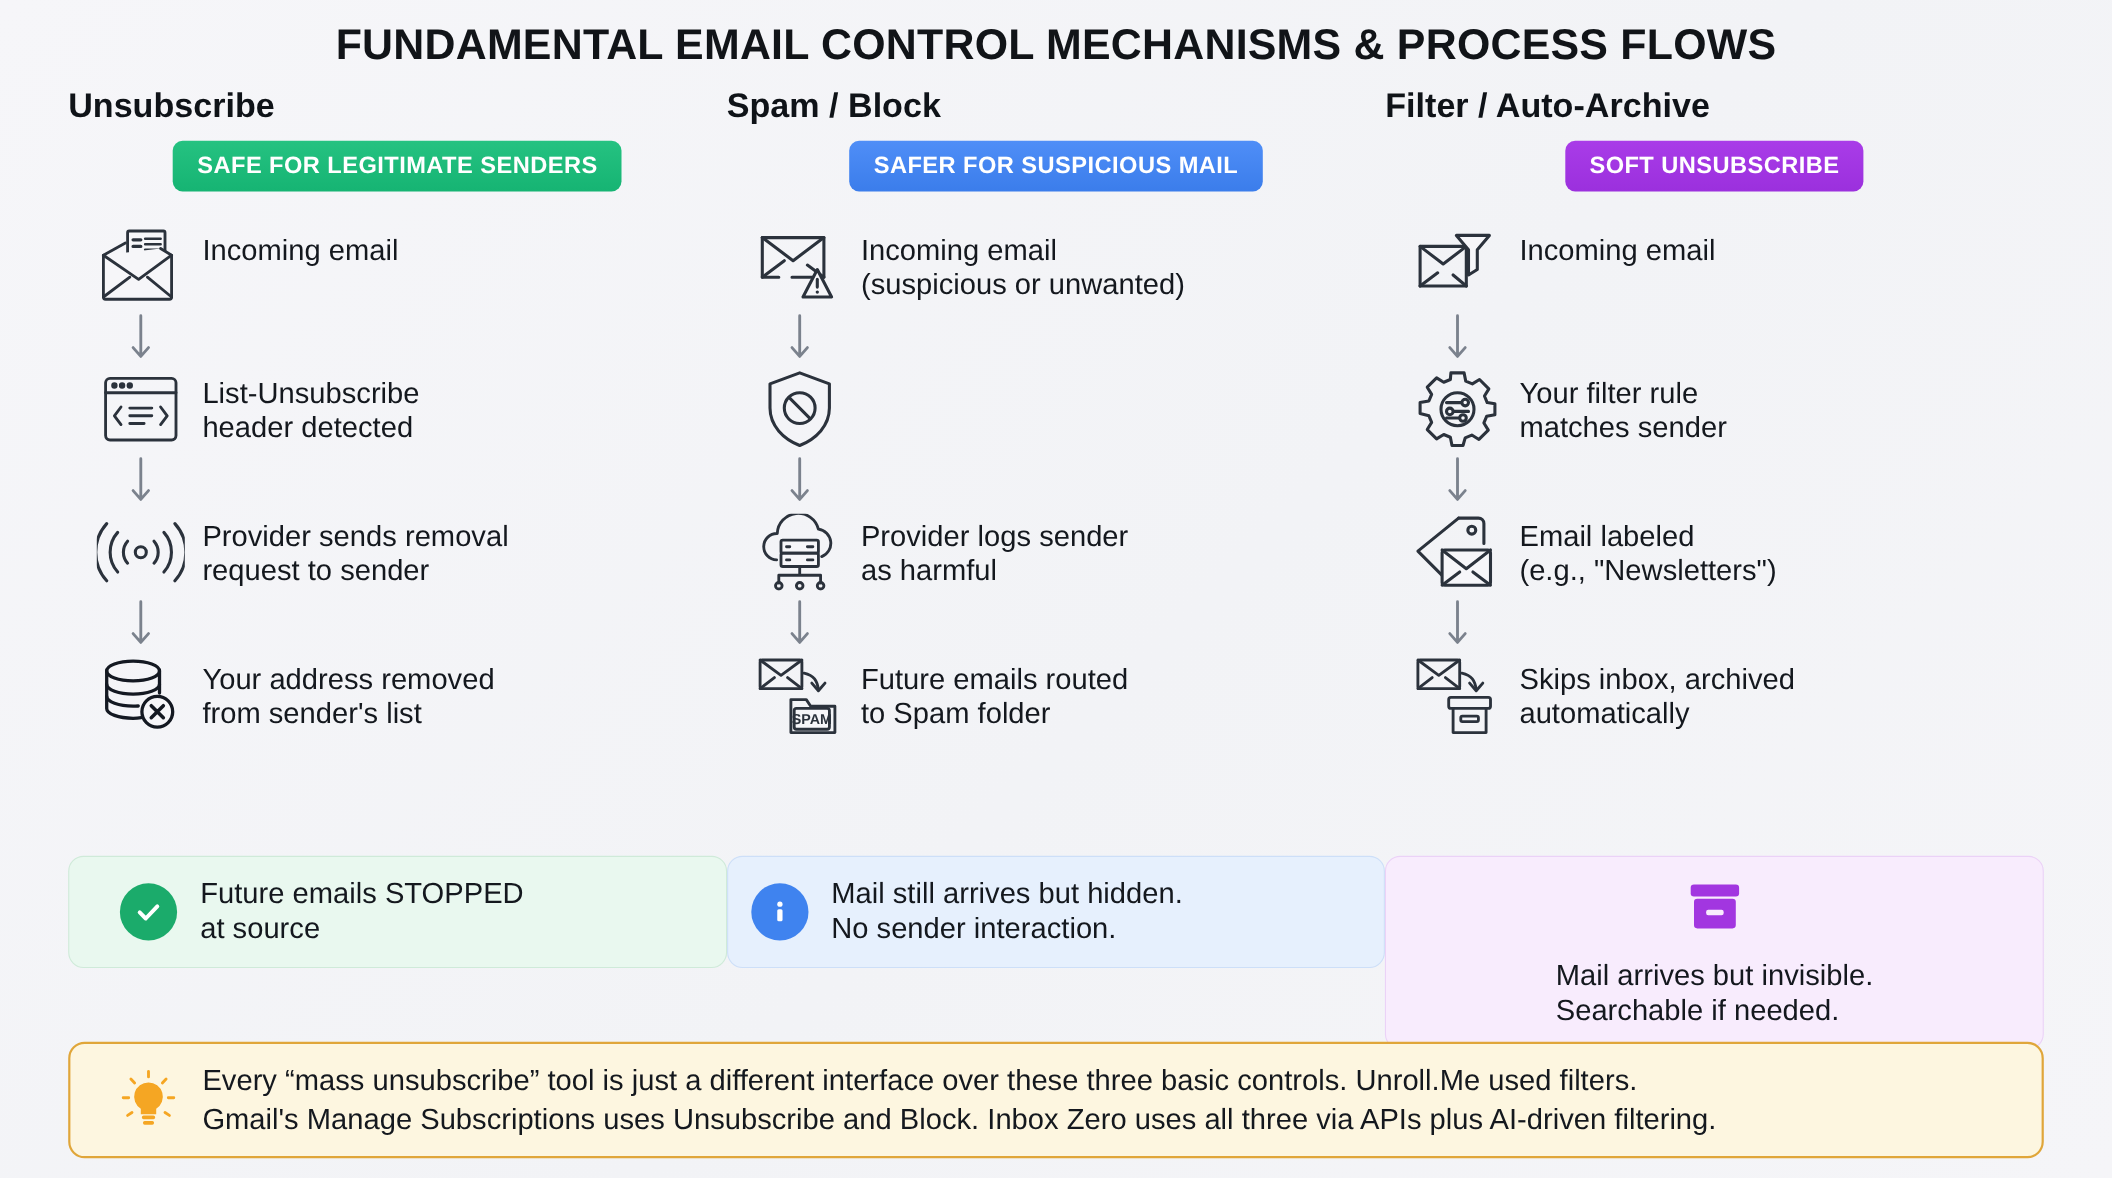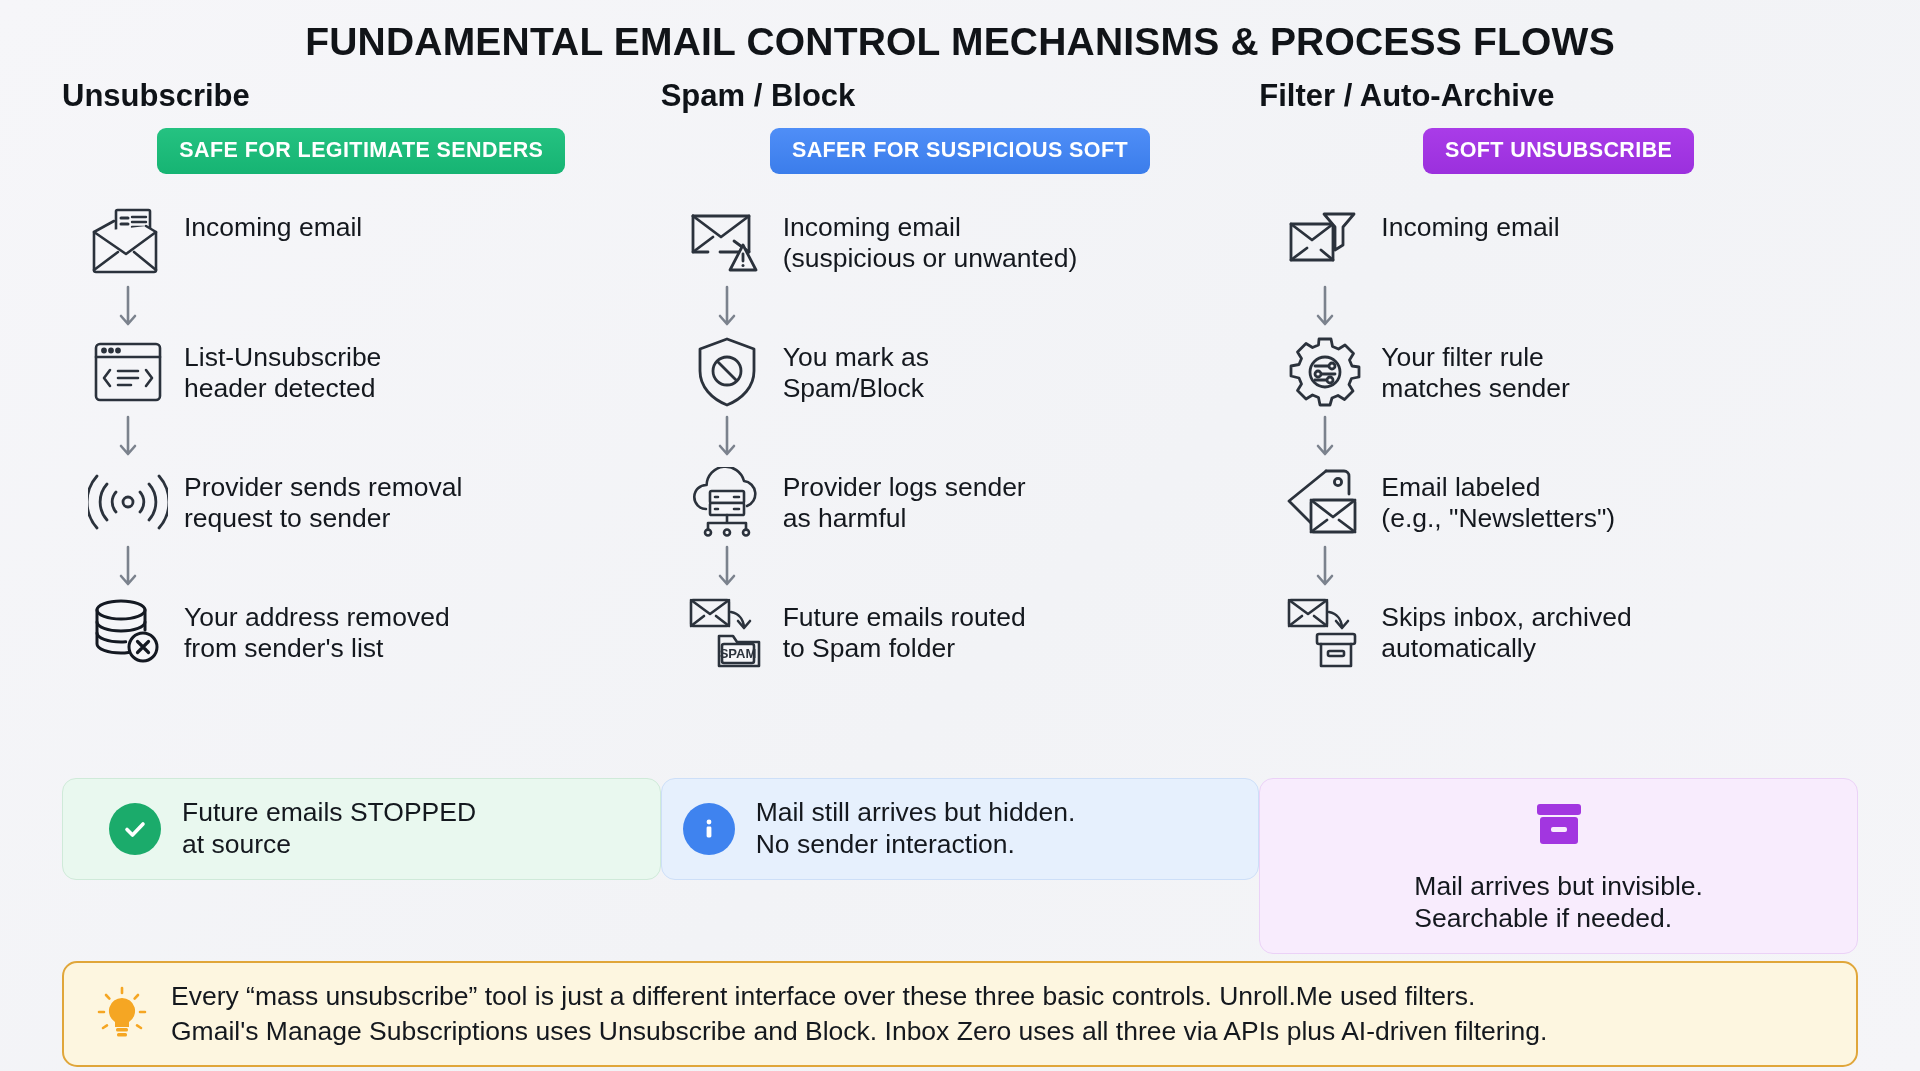--- a/index.html
+++ b/index.html
@@ -94,26 +94,26 @@
   .concl-text { font-size:26.5px; line-height:1.2; color:#14181e; white-space:pre-line; }
 
   .circ { width:52px; height:52px; border-radius:50%; display:flex; align-items:center; justify-content:center; }
   .circ.g { background:#1bab6b; }
   .circ.b { background:#3f83ef; }
 
   
   .footer {
     position:absolute;
     left:62px; right:62px;
-    bottom:4px;
+    bottom:18px;
     background:#fdf6e0;
     border:2px solid #e0a63a;
     border-radius:15px;
     display:flex; align-items:center;
-    padding:16px 29px;
+    padding:16px 42px;
     gap:20px;
   }
   .footer-icon { width:58px; min-width:58px; display:flex; align-items:center; justify-content:center; }
   .footer-text { font-size:26.5px; line-height:1.33; color:#14181e; white-space:pre-line; }
 </style>
 </head>
 <body>
 
 <div class="canvas">
 
@@ -217,21 +217,21 @@
           </div>
         </div>
         <div class="concl-text">Future emails STOPPED
 at source</div>
       </div>
     </div>
 
     <div class="col">
       <div class="col-head">Spam / Block</div>
       <div class="badge-row">
-        <span class="badge blue">SAFER FOR SUSPICIOUS SOFT</span>
+        <span class="badge blue">SAFER FOR SUSPICIOUS MAIL</span>
       </div>
 
       <div class="steps">
 
         <div class="step">
           <div class="step-icon">
             <svg width="74" height="64" viewBox="0 0 74 64" fill="none" stroke="#2b323c" stroke-width="2.8" stroke-linecap="round" stroke-linejoin="round">
               <path d="M3 6h56v36H30"></path>
               <path d="M3 6v36h15"></path>
               <path d="M3 6l28 21L59 6"></path>
@@ -252,22 +252,20 @@
         </div>
 
         <div class="step">
           <div class="step-icon">
             <svg width="64" height="72" viewBox="0 0 64 72" fill="none" stroke="#2b323c" stroke-width="2.8" stroke-linecap="round" stroke-linejoin="round">
               <path d="M32 3L5 13v22c0 16 12 28 27 34 15-6 27-18 27-34V13L32 3z"></path>
               <circle cx="32" cy="35" r="14"></circle>
               <path d="M22.5 25.5l19 19"></path>
             </svg>
           </div>
-          <div class="step-text">You mark as
-Spam/Block</div>
         </div>
 
         <div class="arrow">
           <svg width="20" height="44" viewBox="0 0 20 44" fill="none" stroke="#7b828d" stroke-width="2.6" stroke-linecap="round" stroke-linejoin="round">
             <path d="M10 2v36M3 31l7 8 7-8"></path>
           </svg>
         </div>
 
         <div class="step">
           <div class="step-icon">

